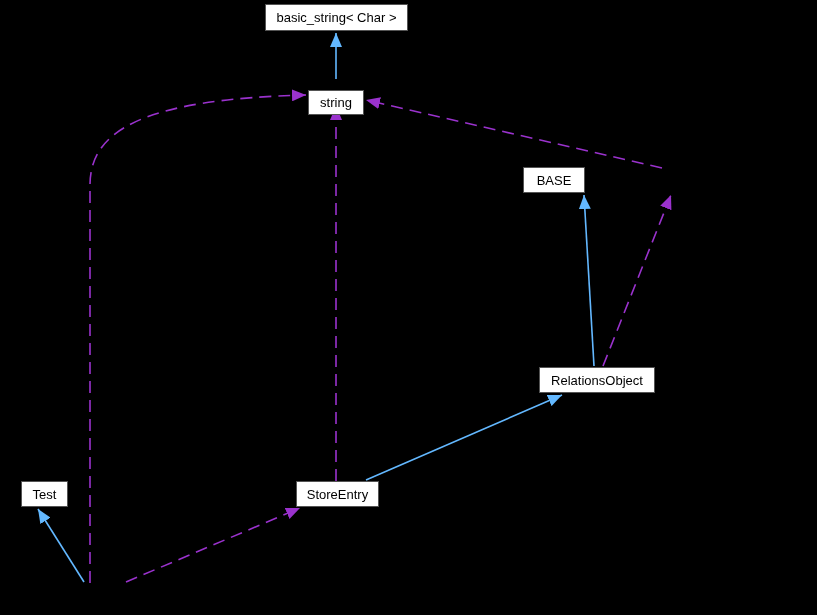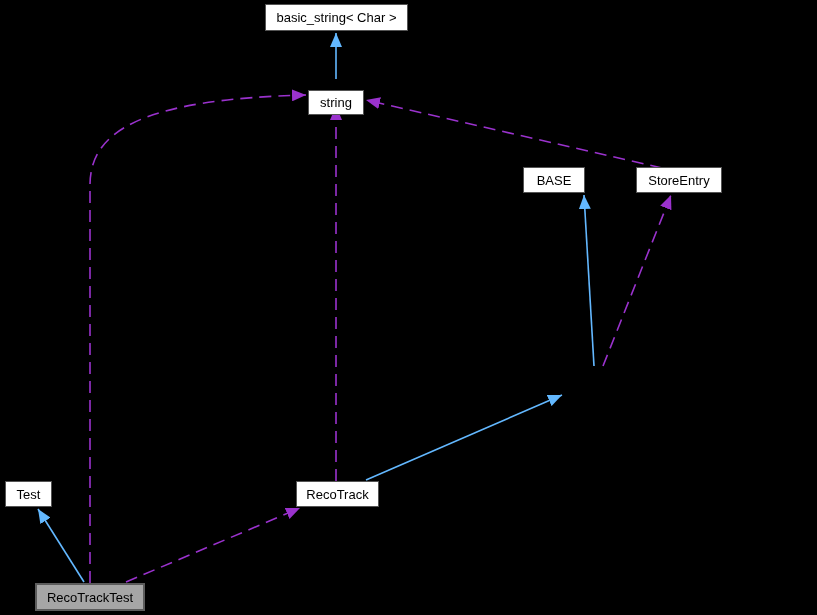--- a/index.html
+++ b/index.html
@@ -67,22 +67,21 @@
     <path class="edge-inherit" d="M84,582 L38,509" marker-end="url(#ah-inherit)"></path>
     <path class="edge-usage" d="M126,582 L300,508" marker-end="url(#ah-usage)"></path>
   </svg>
 
   <div class="node" style="left:265px;top:4px;width:143px;height:27px">basic_string&lt; Char &gt;</div>
 
   <div class="node" style="left:308px;top:90px;width:56px;height:25px">string</div>
 
   <div class="node" style="left:523px;top:167px;width:62px;height:26px">BASE</div>
 
-  <div class="node" style="left:636px;top:167px;width:86px;height:26px">StoreEntry</div>
 
+  <div class="node" style="left:539px;top:367px;width:116px;height:26px">RelationsObject</div>
 
-  <div class="node" style="left:5px;top:481px;width:47px;height:26px">Test</div>
+  <div class="node" style="left:21px;top:481px;width:47px;height:26px">Test</div>
 
-  <div class="node" style="left:296px;top:481px;width:83px;height:26px">RecoTrack</div>
+  <div class="node" style="left:296px;top:481px;width:83px;height:26px">StoreEntry</div>
 
-  <div class="node current" style="left:35px;top:583px;width:110px;height:28px">RecoTrackTest</div>
 
 </div>
 
 </body></html>

